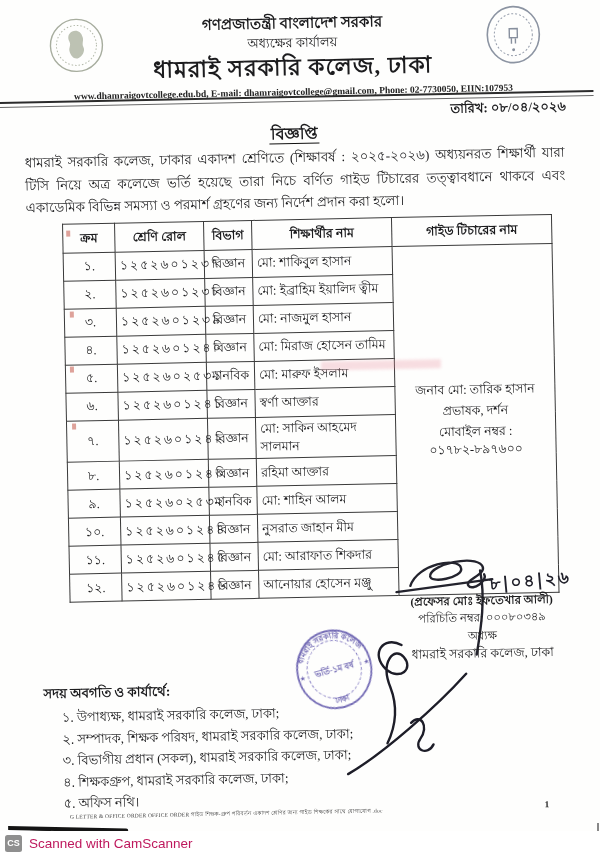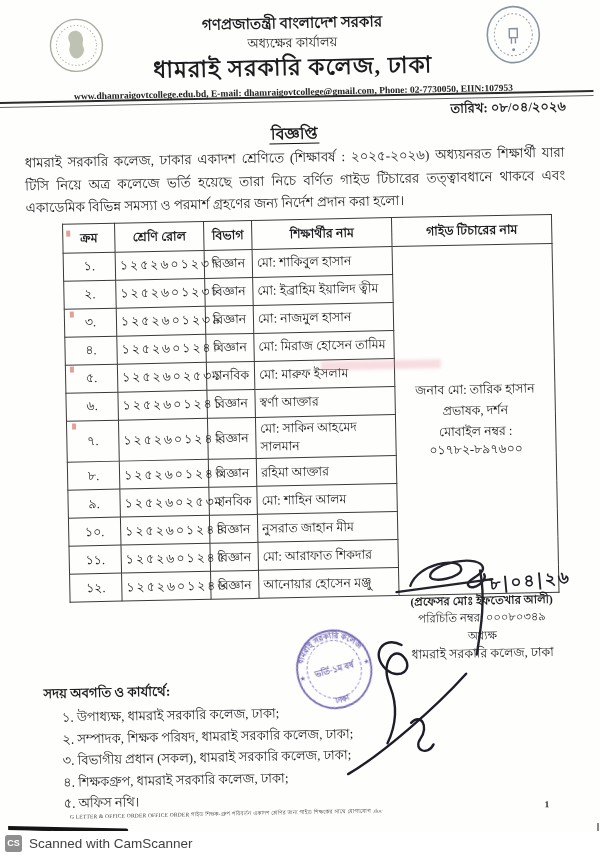--- a/index.html
+++ b/index.html
@@ -39,21 +39,21 @@
   .file-line{left:62px;top:809px;width:430px;font-size:5.5px;color:#3c3c3c;letter-spacing:.2px;
         white-space:nowrap;overflow:hidden;}
   .page-num{left:537px;top:804px;font-size:9px;font-weight:bold;color:#222;}
   .pink-smudge{left:322px;top:362px;width:120px;height:9px;background:#e88a9a;opacity:.28;filter:blur(1.5px);}
   .red-tick{width:4px;height:6px;background:#c4574a;opacity:.55;filter:blur(.4px);}
   .cs-bar{position:absolute;left:0;bottom:0;width:100%;height:24px;background:#ffffff;display:flex;
         align-items:center;gap:7px;padding-left:5px;box-sizing:border-box;
         font-family:"Liberation Sans","DejaVu Sans",sans-serif;}
   .cs-icon{width:17px;height:17px;background:#8f8f8f;border-radius:2.5px;color:#fff;font-size:9px;
         font-weight:bold;display:flex;align-items:center;justify-content:center;}
-  .cs-label{color:#404040;font-size:13.5px;}
+  .cs-label{color:#be185d;font-size:13.5px;}
   .edge-mark{right:1px;bottom:2px;width:2px;height:30px;background:#555;opacity:.7;}
 </style>
 </head>
 <body>
 
 <div class="page">
   <div class="scan">
 
     <div class="abs" style="left:56px;top:13px;">
       <svg width="56" height="56" viewBox="0 0 56 56" style="opacity:.75">

